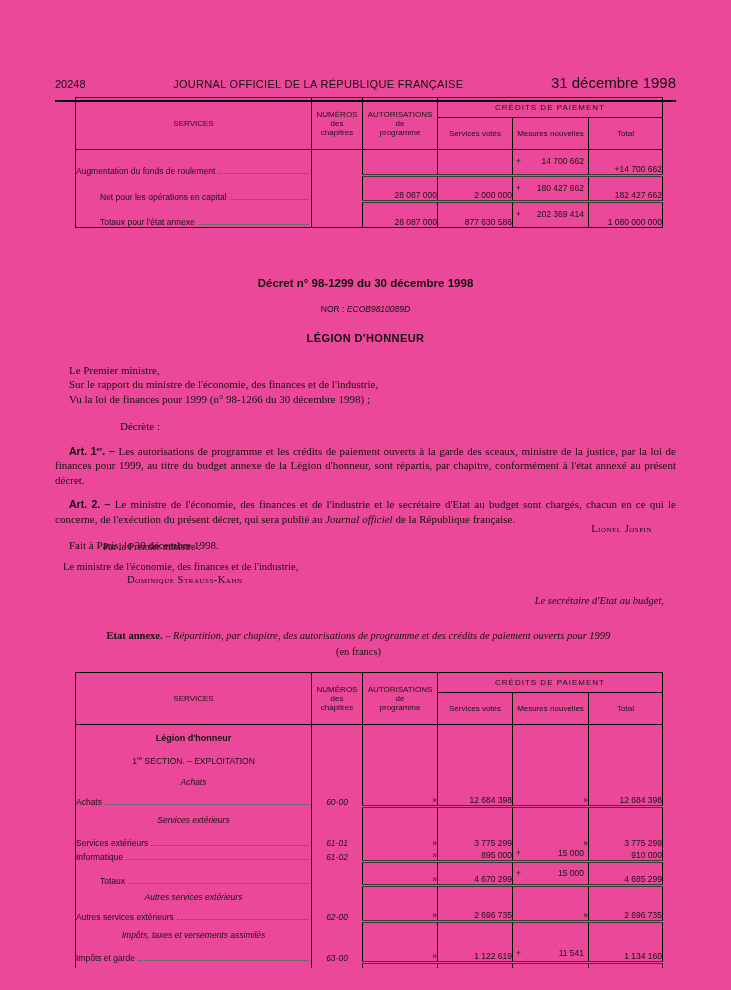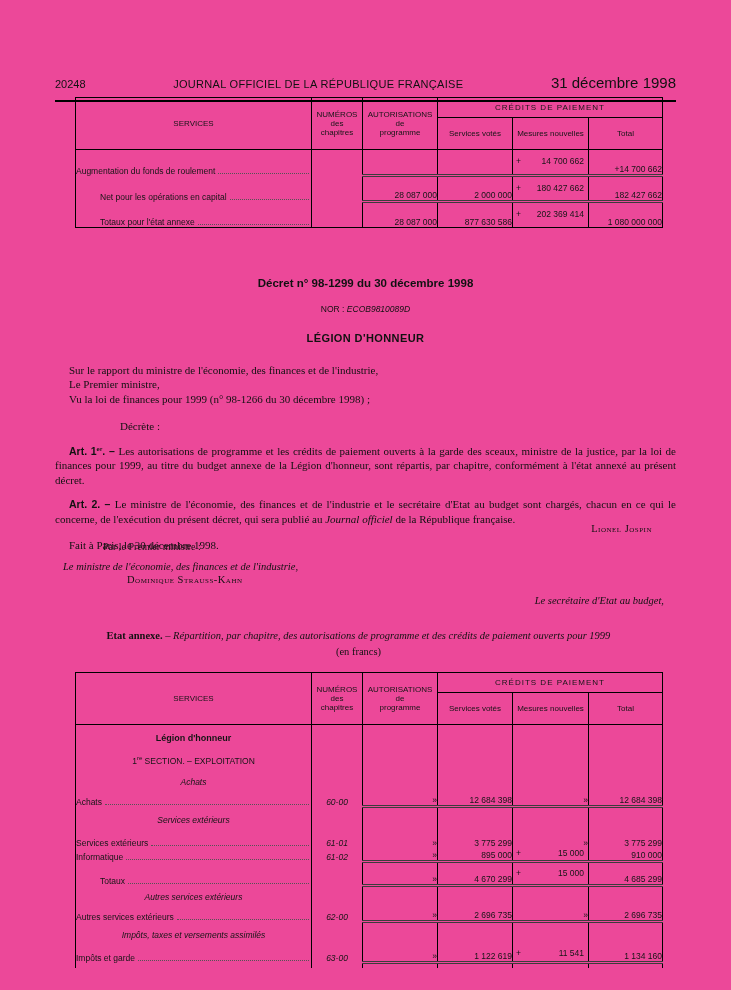--- a/index.html
+++ b/index.html
@@ -61,21 +61,21 @@
   .d-art b{font-family:"Liberation Sans",sans-serif;font-size:10.5px;}
   .ital{font-style:italic;}
   .d-fait{margin-top:12px;text-indent:14px;}
 
   
   .sigs{position:absolute;top:523px;left:55px;width:621px;
         font-family:"Liberation Serif",serif;font-size:10.5px;}
   .sc{font-variant:small-caps;letter-spacing:.5px;}
   .sig-pm{text-align:right;padding-right:24px;}
   .sig-bypm{margin-top:7px;padding-left:48px;font-size:10px;}
-  .sig-min-title{margin-top:9px;padding-left:8px;font-style:italic;}
+  .sig-min-title{margin-top:9px;padding-left:8px;}
   .sig-min-name{margin-top:2px;padding-left:72px;}
   .sig-sec-title{margin-top:10px;text-align:right;font-style:italic;padding-right:12px;}
   .sig-sec-name{margin-top:2px;text-align:right;padding-right:42px;}
 
   
   .etat{position:absolute;top:630px;left:48px;width:621px;text-align:center;
         font-family:"Liberation Serif",serif;font-size:10.5px;}
   .etat .lead-b{font-weight:bold;}
   .etat .desc{font-style:italic;}
   .etat-unit{margin-top:5px;}
@@ -181,22 +181,22 @@
 
   <section class="decree">
     <div class="d-title">Décret n° 98-1299 du 30 décembre 1998</div>
     <div class="d-nor">
       <span>NOR :</span>
       <span class="norval">ECOB9810089D</span>
     </div>
     <div class="d-subject">LÉGION D'HONNEUR</div>
 
     <div class="d-pre">
+      <p>Le Premier ministre,</p>
       <p>Sur le rapport du ministre de l'économie, des finances et de l'industrie,</p>
-      <p>Le Premier ministre,</p>
       <p>Vu la loi de finances pour 1999 (n° 98-1266 du 30 décembre 1998) ;</p>
     </div>
 
     <div class="d-decrete">Décrète :</div>
 
     <p class="d-art">
       <b><span>Art. 1</span><sup>er</sup><span>. – </span></b><span>Les autorisations de programme et les crédits de paiement ouverts à la garde des sceaux, ministre de la justice, par la loi de finances pour 1999, au titre du budget annexe de la Légion d'honneur, sont répartis, par chapitre, conformément à l'état annexé au présent décret.</span>
     </p>
 
     <p class="d-art">

